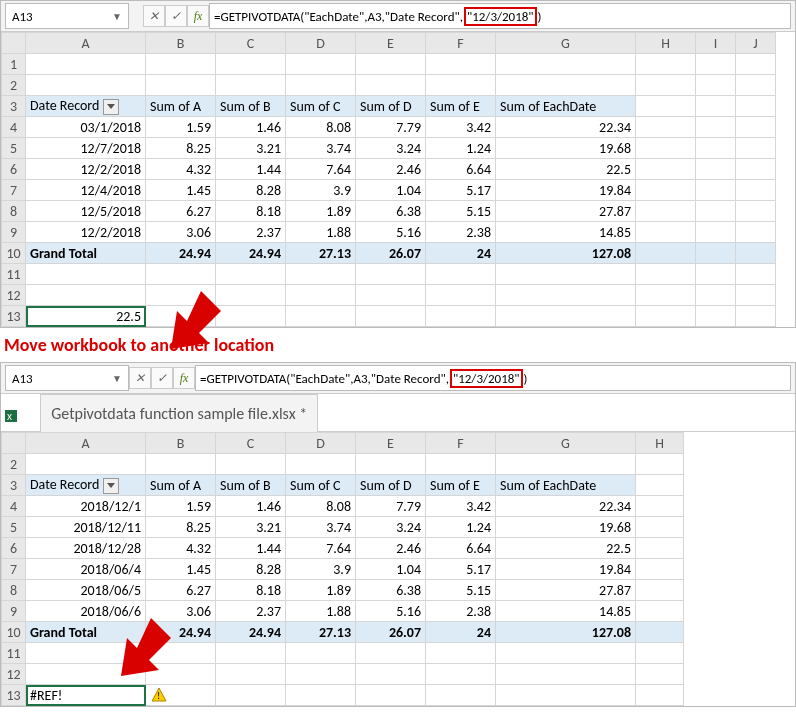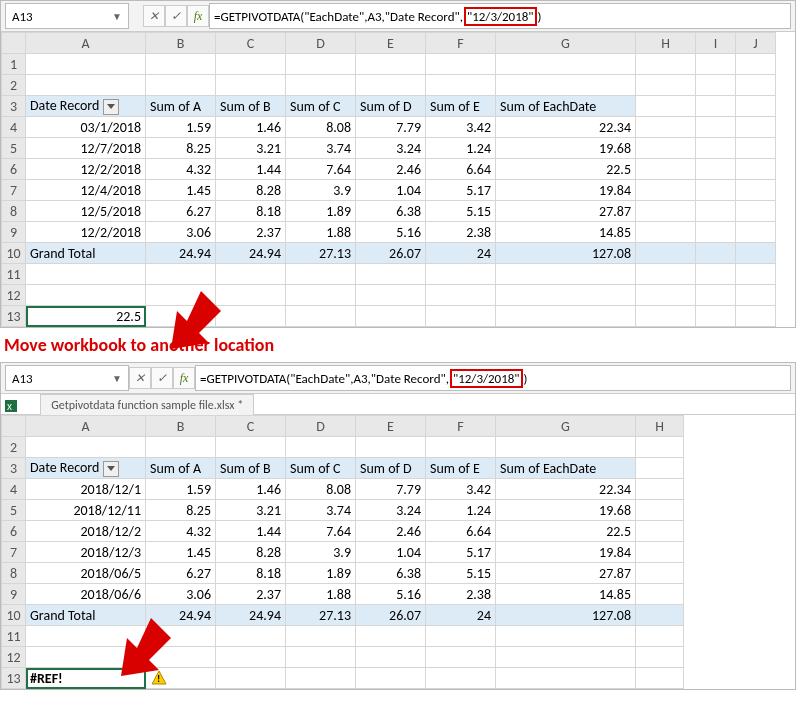--- a/index.html
+++ b/index.html
@@ -11,28 +11,28 @@
   .fbtn.fx{color:#4d7c0f}
   .formula{flex:1;height:22px;border:1px solid #bbb;background:#fff;font-size:13px;padding:1px 4px;display:flex;align-items:center;overflow:hidden;white-space:nowrap}
   .hl{border:2px solid #d90000;padding:0 1px;margin:0 1px}
   .grid{border-collapse:collapse;table-layout:fixed}
   .grid td,.grid th{border:1px solid #d6d6d6;padding:0;height:21px;font-size:14px;box-sizing:border-box}
   .ch{background:#e8e8e8;text-align:center;font-weight:normal;color:#555;font-size:12px}
   .rh{background:#e8e8e8;text-align:center;color:#555;font-size:12px;width:24px}
   .grid td>div{padding:0 4px;overflow:hidden;white-space:nowrap}
   .ar{text-align:right}
   .pvh{background:#ddebf7;font-weight:normal}
-  .pvt{background:#ddebf7;font-weight:normal}
+  .pvt{background:#ddebf7;font-weight:bold}
   .sel{outline:2px solid #1f7245;outline-offset:-2px}
   .dropicon{display:inline-block;width:14px;height:14px;border:1px solid #999;background:#f0f0f0;vertical-align:middle;margin-left:4px;position:relative}
   .dropicon:after{content:"";position:absolute;top:4px;left:3px;border-left:4px solid transparent;border-right:4px solid transparent;border-top:5px solid #555}
   .redtext{color:#d90000;font-weight:bold;font-size:18px;padding:6px 4px}
   .arrow{position:absolute}
   .arrow svg{display:block}
-  .tab{display:inline-block;background:#f3f3f3;border:1px solid #ccc;border-bottom:none;padding:3px 10px;font-size:12px;color:#555;margin:0 0 -1px 18px}
+  .tab{display:inline-block;background:#f3f3f3;border:1px solid #ccc;border-bottom:none;padding:9px 10px;font-size:16px;color:#555;margin:0 0 -1px 18px}
   .tabline{border-bottom:1px solid #ccc}
   .warn{display:inline-block;width:16px;height:16px;vertical-align:middle;margin-left:6px}
   .wrap{position:relative}
   .corner{background:#e8e8e8}
 </style>
 </head>
 <body>
 
 <div class="sheet wrap">
   <div class="fbar">
@@ -648,21 +648,21 @@
           <td>
             <div class="ar">19.68</div>
           </td>
           <td>
             <div></div>
           </td>
         </tr>
         <tr>
           <td class="rh">6</td>
           <td>
-            <div class="ar">2018/12/2</div>
+            <div class="ar">2018/12/28</div>
           </td>
           <td>
             <div class="ar">4.32</div>
           </td>
           <td>
             <div class="ar">1.44</div>
           </td>
           <td>
             <div class="ar">7.64</div>
           </td>
@@ -675,21 +675,21 @@
           <td>
             <div class="ar">22.5</div>
           </td>
           <td>
             <div></div>
           </td>
         </tr>
         <tr>
           <td class="rh">7</td>
           <td>
-            <div class="ar">2018/12/3</div>
+            <div class="ar">2018/06/4</div>
           </td>
           <td>
             <div class="ar">1.45</div>
           </td>
           <td>
             <div class="ar">8.28</div>
           </td>
           <td>
             <div class="ar">3.9</div>
           </td>
@@ -836,21 +836,21 @@
           </td>
           <td>
             <div></div>
           </td>
           <td>
             <div></div>
           </td>
         </tr>
         <tr>
           <td class="rh">13</td>
-          <td class="sel" style="position: relative; font-weight: bold;">
+          <td class="sel" style="position: relative;">
             <div class="">#REF!</div>
             <span class="warn" style="position: absolute; left: 100%; top: 2px;"><svg width="16" height="16">
                 <polygon points="8,1 15,14 1,14" fill="#ffcc00" stroke="#aa8800"></polygon>
                 <text x="6" y="12" font-size="10" fill="#000">!</text>
               </svg></span>
           </td>
           <td>
             <div></div>
           </td>
           <td>

